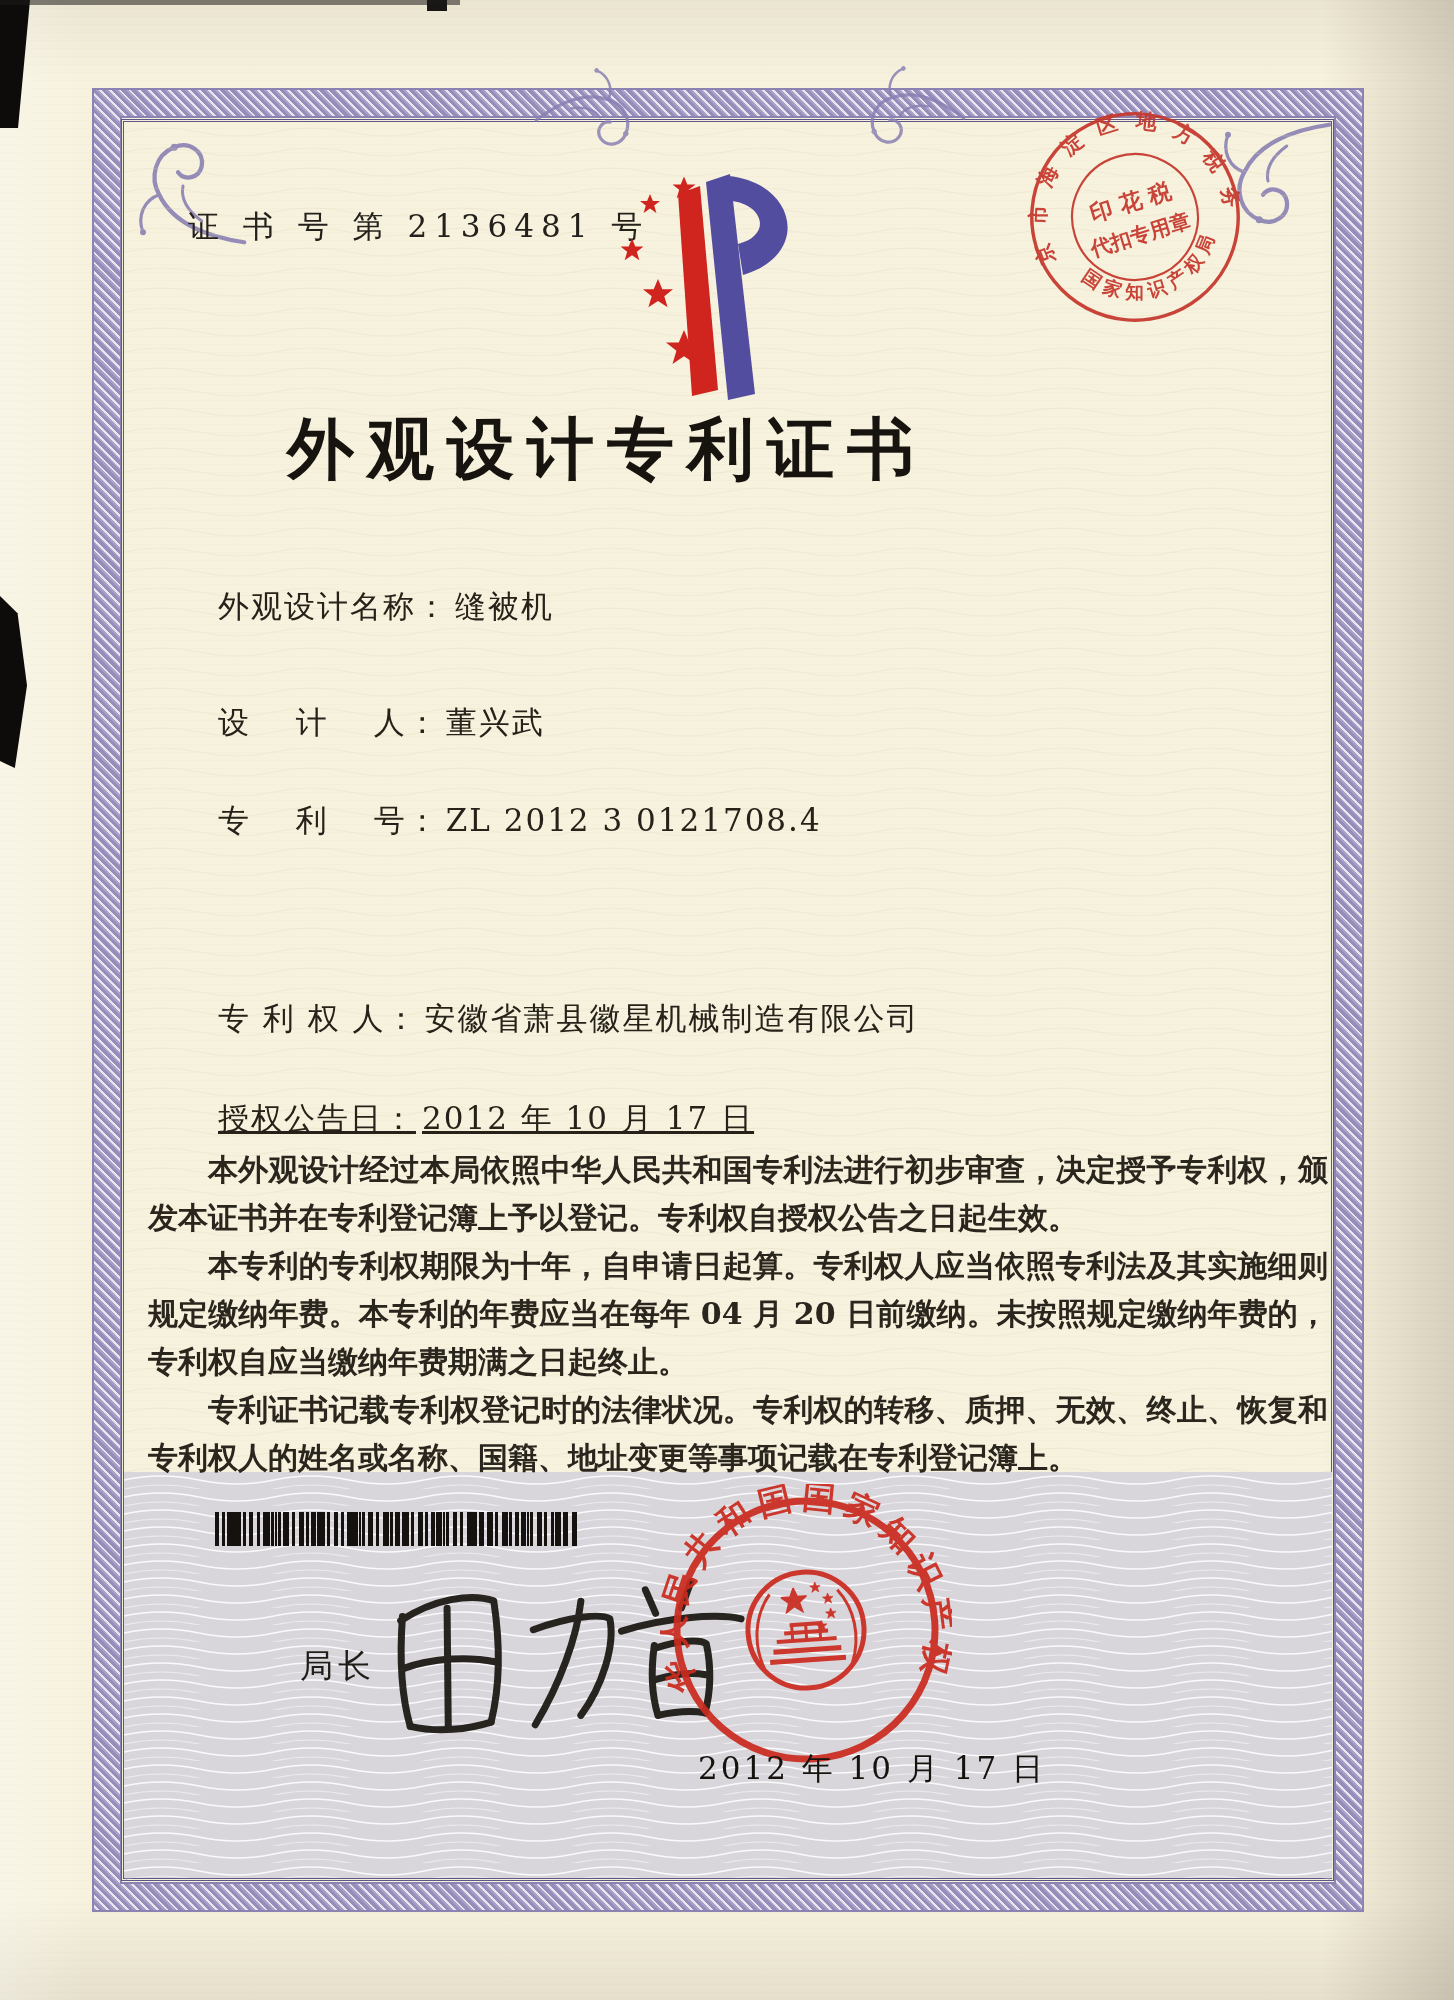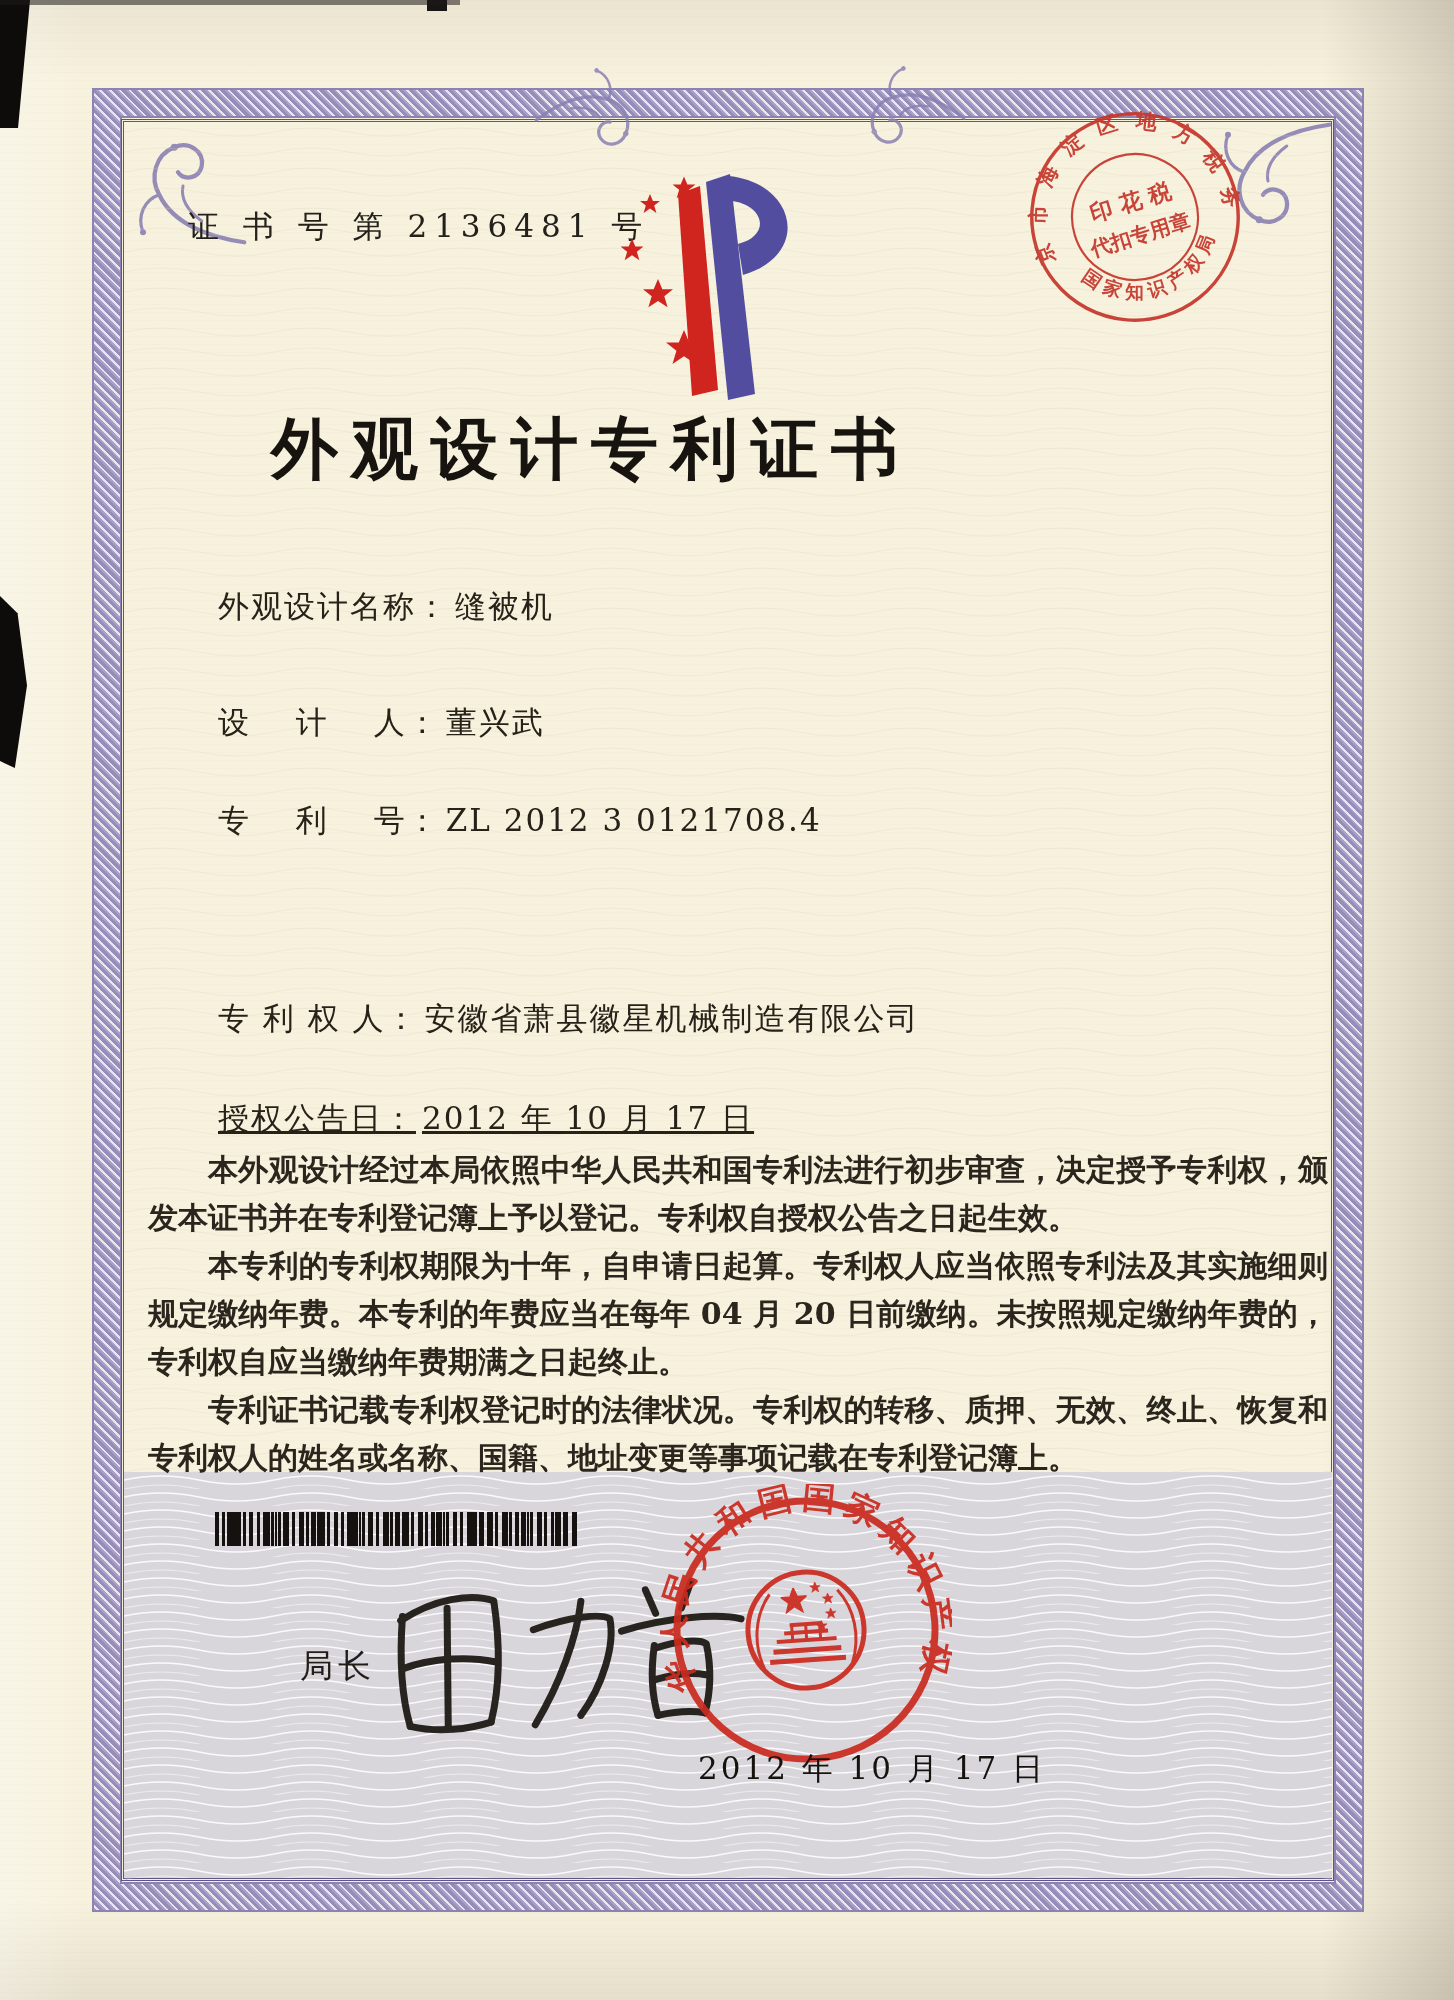--- a/index.html
+++ b/index.html
@@ -25,21 +25,21 @@
   .orn-bl{left:123px;top:1756px;transform:scaleX(-1);}
   .orn-br{left:1208px;top:1756px;}
   .top-motif{position:absolute;width:120px;height:120px;color:#8a81b3;opacity:.85;}
   .motif-1{left:540px;top:60px;transform:rotate(135deg) scale(.8);}
   .motif-2{left:840px;top:58px;transform:rotate(-135deg) scaleX(-1) scale(.8);}
   
   .wave-zone{position:absolute;left:124px;top:1472px;width:1208px;height:406px;}
   .faint-waves{position:absolute;left:124px;top:122px;width:1208px;height:1352px;opacity:.28;}
   
   .cert-no{position:absolute;left:188px;top:206px;font-size:31px;letter-spacing:7px;color:#24211c;}
-  .title{position:absolute;left:0;top:404px;width:1182px;text-align:center;margin:0;
+  .title{position:absolute;left:16px;top:404px;width:1182px;text-align:center;margin:0;
          font-size:67px;font-weight:700;letter-spacing:13px;color:#17140f;}
   .field-row{position:absolute;left:218px;white-space:nowrap;font-size:31px;color:#262219;}
   .f-label{letter-spacing:2px;margin-top:19px;}
   .f-value{margin-left:6px;letter-spacing:2px;}
   .r0{top:586px;} .r1{top:702px;} .r2{top:800px;} .r3{top:900px;} .r4{top:998px;} .r5{top:1098px;text-decoration:underline;}
   .paras{position:absolute;left:148px;top:1146px;width:1180px;font-size:30px;line-height:48px;
          color:#2a251d;text-align:justify;font-weight:bold;}
   .paras p{margin:0;text-indent:2em;}
   
   .barcode{position:absolute;left:215px;top:1512px;width:362px;height:34px;

